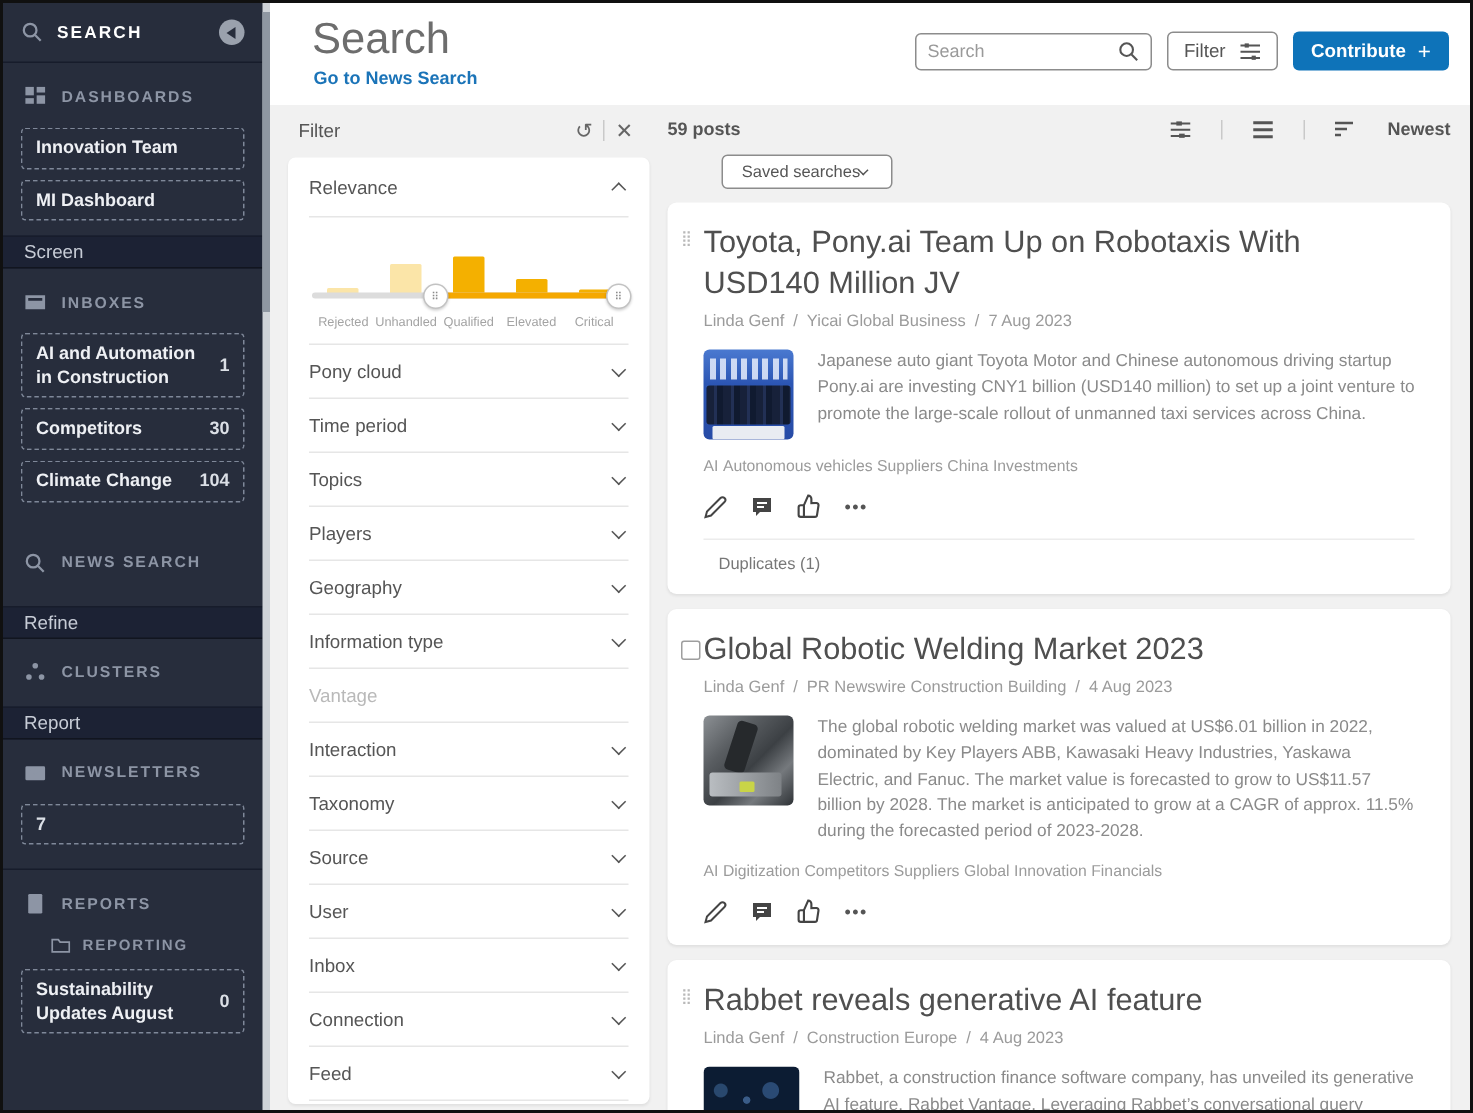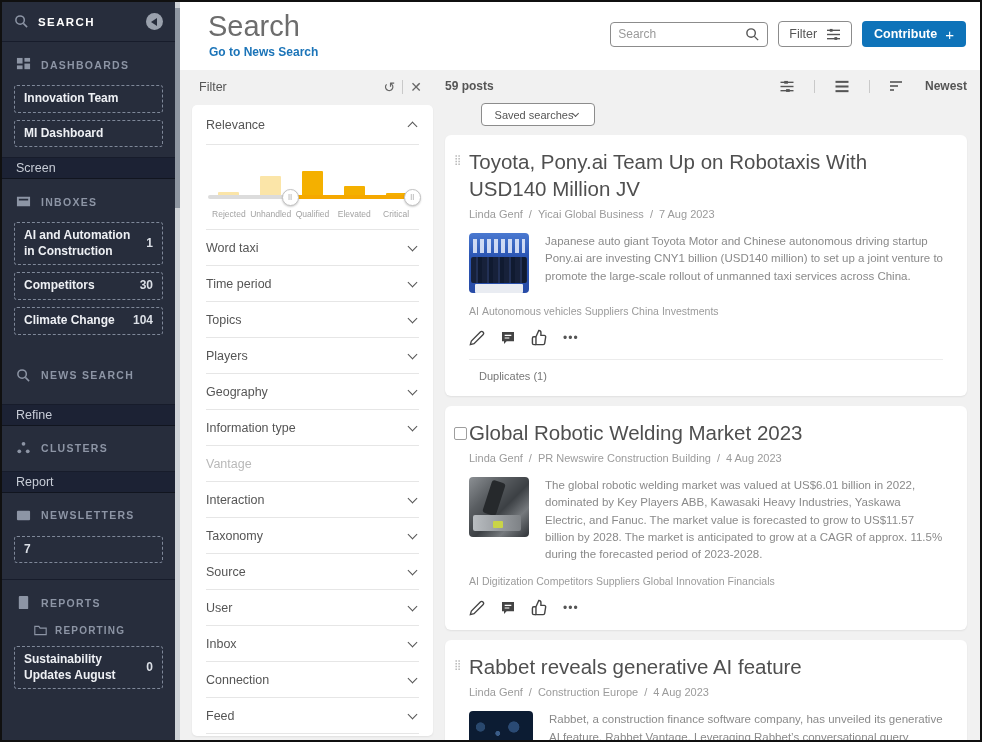--- a/index.html
+++ b/index.html
@@ -293,21 +293,21 @@
           <div class="hist-labels">
             <span>Rejected</span>
             <span>Unhandled</span>
             <span>Qualified</span>
             <span>Elevated</span>
             <span>Critical</span>
           </div>
         </div>
 
         <div class="acc-row">
-            <span>Word taxi</span>
+            <span>Pony cloud</span>
             <span class="chev"></span>
           </div>
         <div class="acc-row">
             <span>Time period</span>
             <span class="chev"></span>
           </div>
         <div class="acc-row">
             <span>Topics</span>
             <span class="chev"></span>
           </div>

